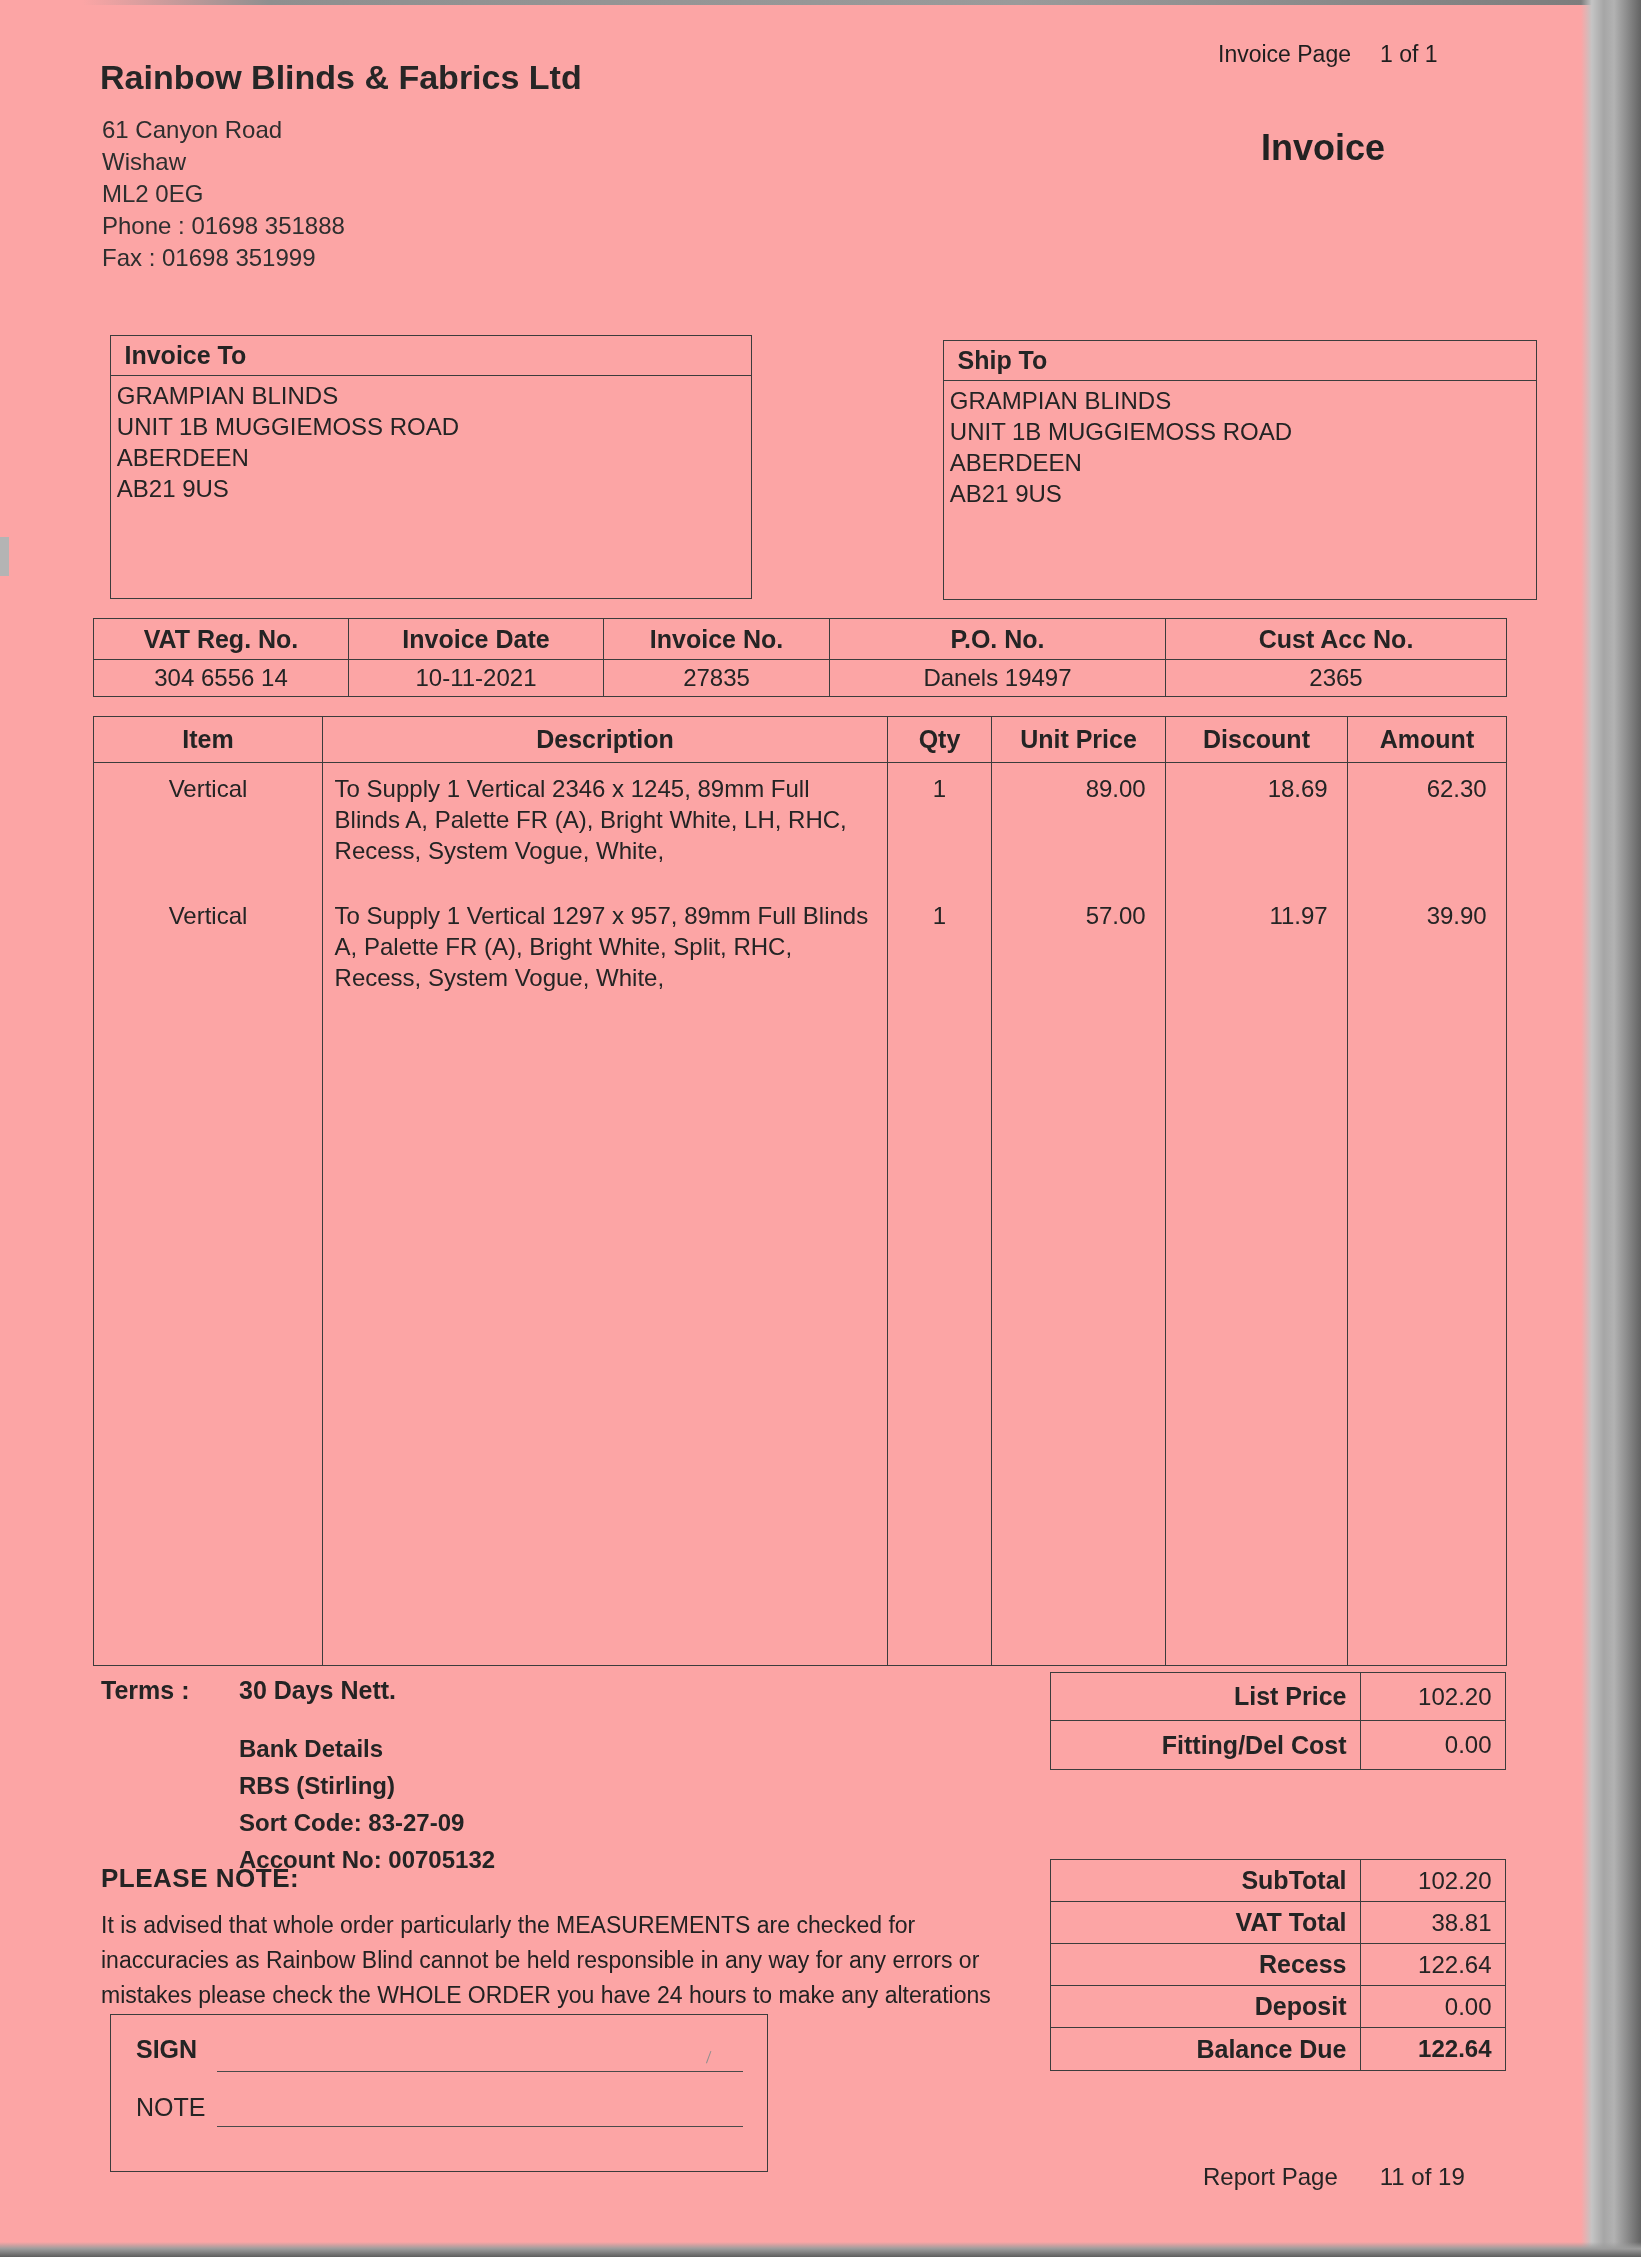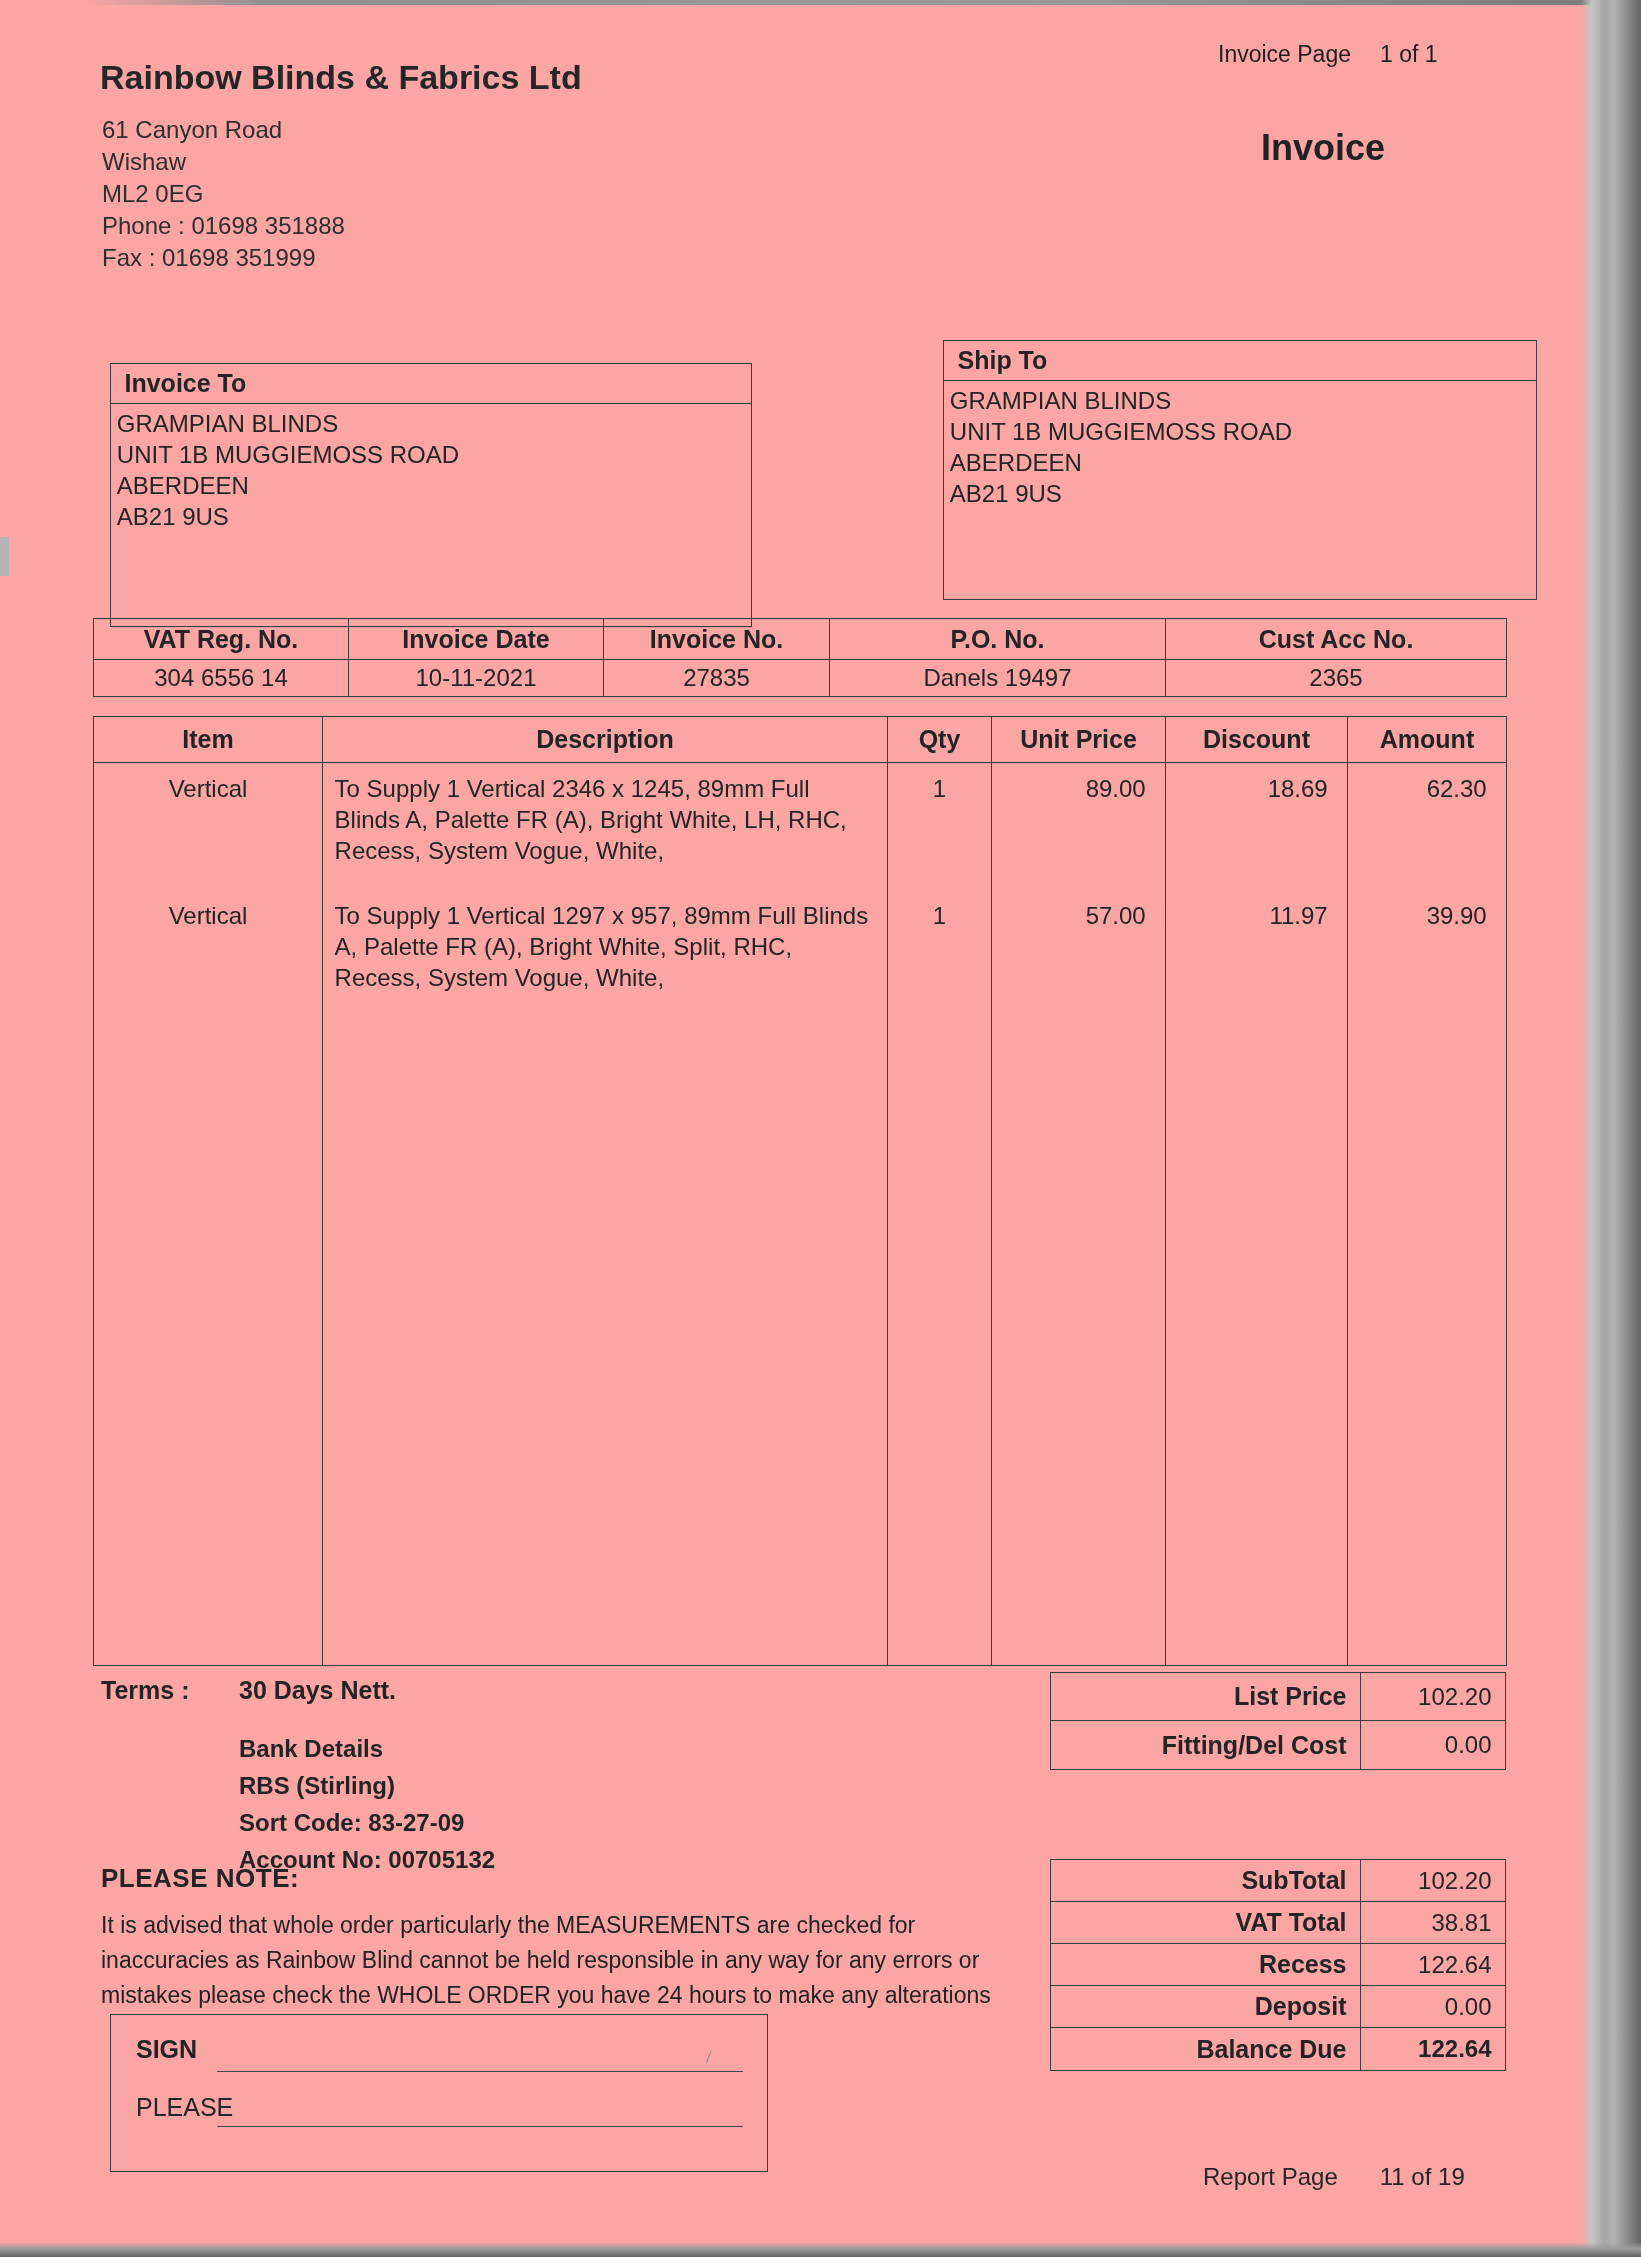--- a/index.html
+++ b/index.html
@@ -24,21 +24,21 @@
 
   
   .invoice-page-indicator { position: absolute; left: 1218px; top: 41px; display: flex; gap: 29px;
     font-size: 23px; color: #1e1e1e; }
   .company-name { position: absolute; left: 100px; top: 58px; font-size: 34px; font-weight: bold; color: #262626; }
   .company-address { position: absolute; left: 102px; top: 114px; font-size: 24px; line-height: 32px; color: #2e2e2e; }
   .doc-title { position: absolute; left: 1261px; top: 127px; font-size: 36px; font-weight: bold; color: #222; }
 
   
   .addr-box { position: absolute; border: 1.9px solid #3c3c3c; background: transparent; }
-  .addr-box.invoice-to { left: 110px; top: 335px; width: 640px; height: 262px; margin-top: 28px; }
+  .addr-box.invoice-to { left: 110px; top: 335px; width: 640px; height: 262px; }
   .addr-box.ship-to { left: 914px; top: 340px; width: 592px; height: 258px; margin-left: 29px; }
   .addr-head { height: 39px; border-bottom: 1.9px solid #3c3c3c; display: flex; align-items: center;
     padding-left: 13.5px; font-weight: bold; font-size: 25px; }
   .addr-lines { padding: 3.9px 0 0 5.8px; font-size: 24px; line-height: 31px; }
 
   
   .info-grid { position: absolute; left: 93px; top: 618px; width: 1414px; height: 79px;
     border: 1.9px solid #3c3c3c; display: grid;
     grid-template-columns: 255px 255px 226px 336px 1fr;
     grid-template-rows: 41px 1fr; box-sizing: border-box; }
@@ -194,21 +194,21 @@
     <div>Account No: 00705132</div>
   </div>
 
   <div class="please-note">PLEASE NOTE:</div>
   <div class="note-body">It is advised that whole order particularly the MEASUREMENTS are checked for inaccuracies as Rainbow Blind cannot be held responsible in any way for any errors or mistakes please check the WHOLE ORDER you have 24 hours to make any alterations</div>
 
   <div class="sign-box">
     <div class="sign-label">SIGN</div>
     <div class="sign-line"></div>
     <div class="pen-mark"></div>
-    <div class="print-label">PLEASE</div>
+    <div class="print-label">NOTE</div>
     <div class="print-line"></div>
   </div>
 
   <div class="totals">
     <div class="tstack tstack1">
       <div class="trow">
         <span class="tlabel">List Price</span>
         <span class="tvalue">102.20</span>
       </div>
       <div class="trow">

